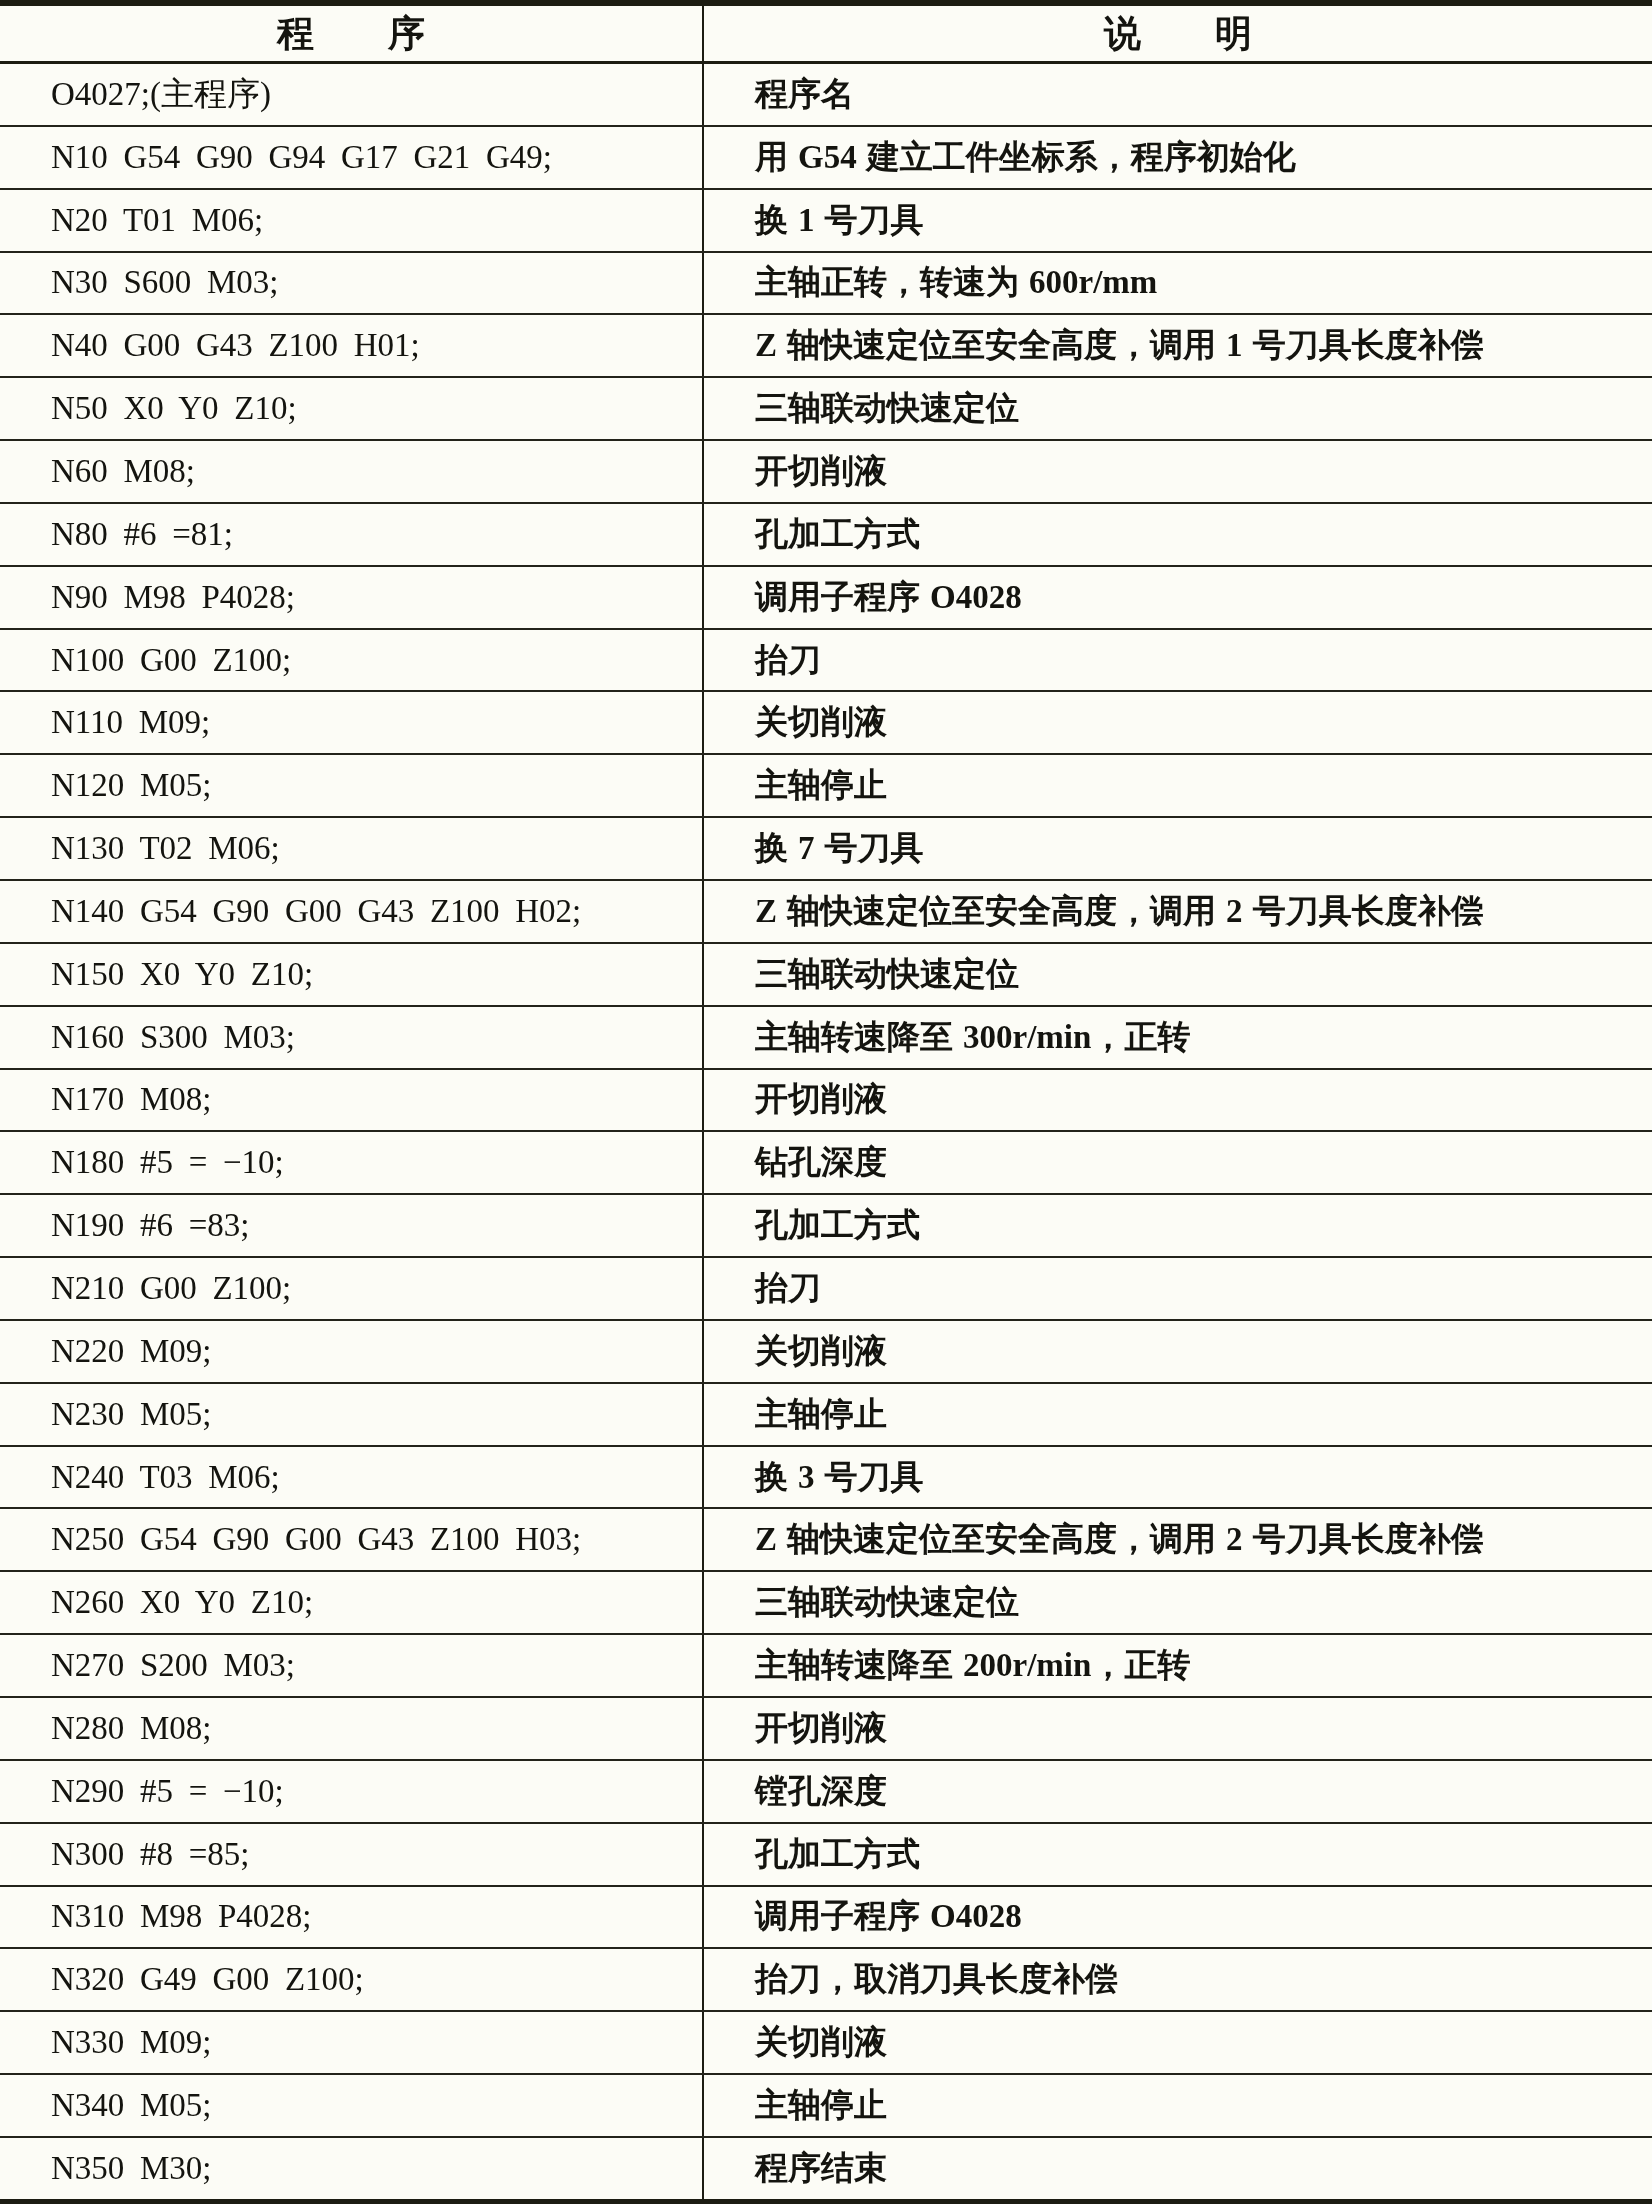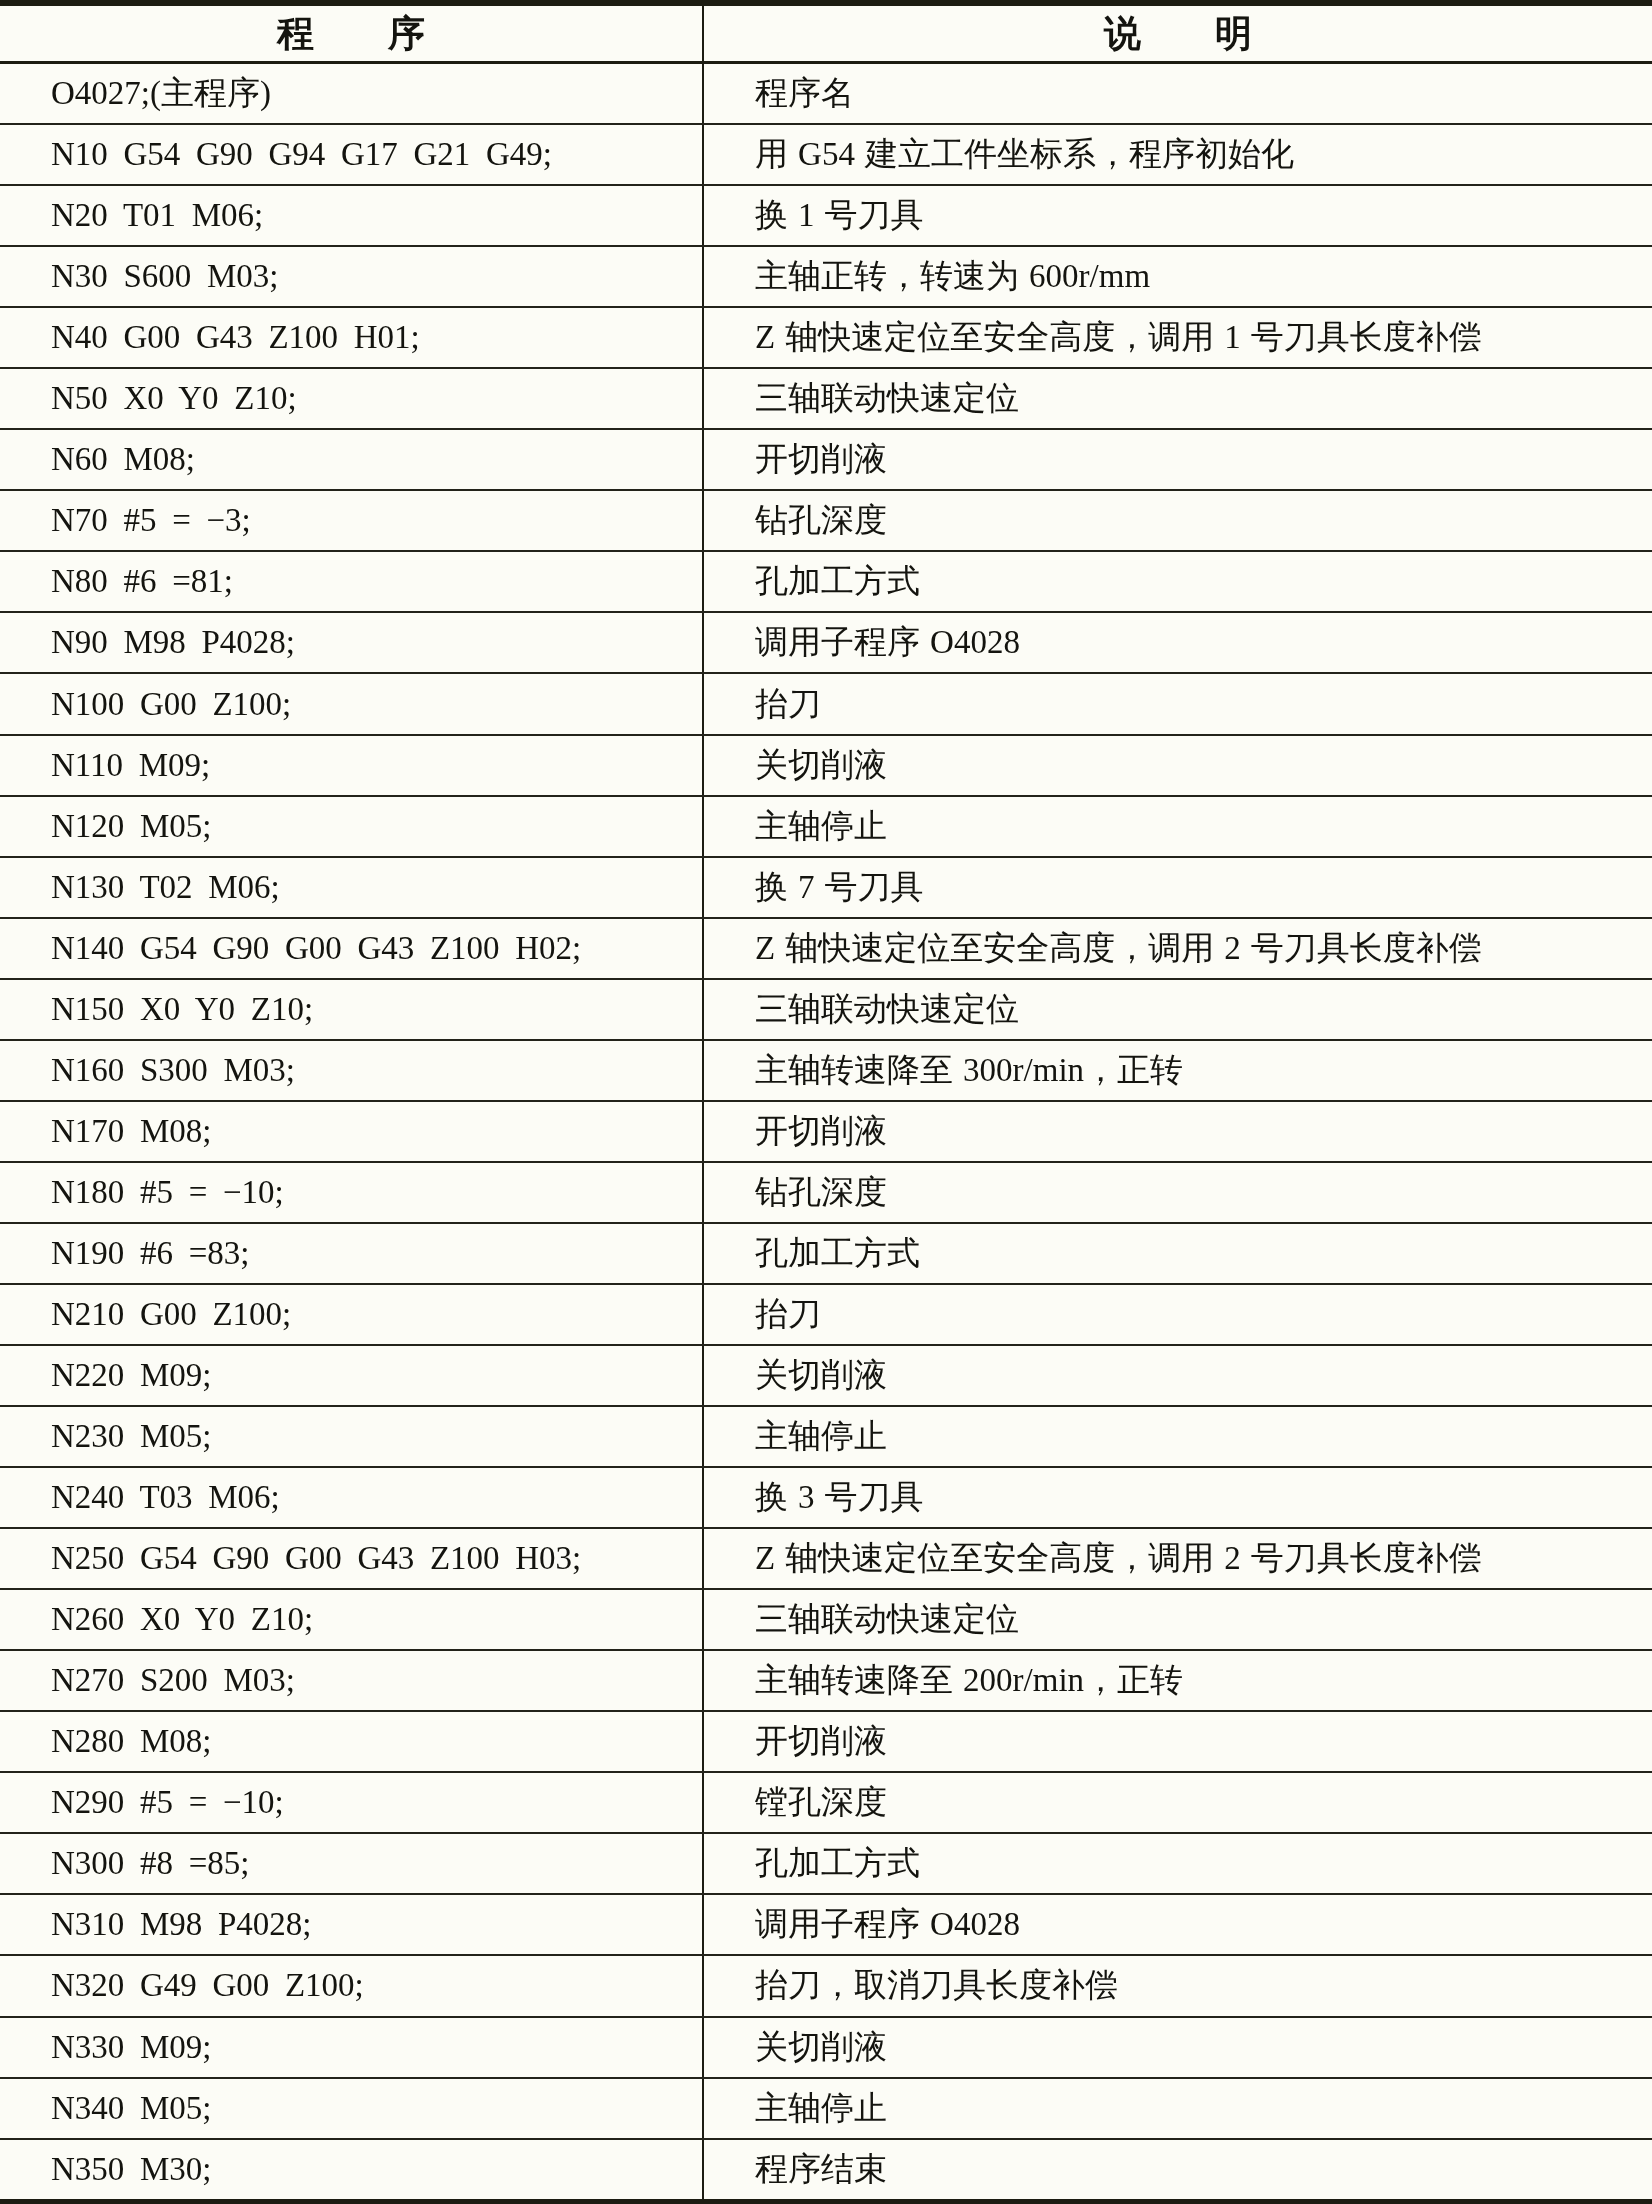--- a/index.html
+++ b/index.html
@@ -47,20 +47,21 @@
     white-space: nowrap;
     overflow: hidden;
   }
   td.col-program {
     border-right: 2.8px solid #1c1c12;
     word-spacing: 7.4px;
     margin-left: 40px;
   }
   td.col-note {
     word-spacing: 1.8px;
+    font-weight: bold;
   }
   tbody tr:last-child td { border-bottom: none; }
 </style>
 </head>
 <body>
 
 <div class="page">
   <table class="prog-table">
     <colgroup>
       <col class="c-program">
@@ -95,24 +96,20 @@
         </tr>
         <tr>
           <td class="col-program">N50 X0 Y0 Z10;</td>
           <td class="col-note">三轴联动快速定位</td>
         </tr>
         <tr>
           <td class="col-program">N60 M08;</td>
           <td class="col-note">开切削液</td>
         </tr>
         <tr>
-          <td class="col-program">N70 #5 = −3;</td>
-          <td class="col-note">钻孔深度</td>
-        </tr>
-        <tr>
           <td class="col-program">N80 #6 =81;</td>
           <td class="col-note">孔加工方式</td>
         </tr>
         <tr>
           <td class="col-program">N90 M98 P4028;</td>
           <td class="col-note">调用子程序 O4028</td>
         </tr>
         <tr>
           <td class="col-program">N100 G00 Z100;</td>
           <td class="col-note">抬刀</td>

